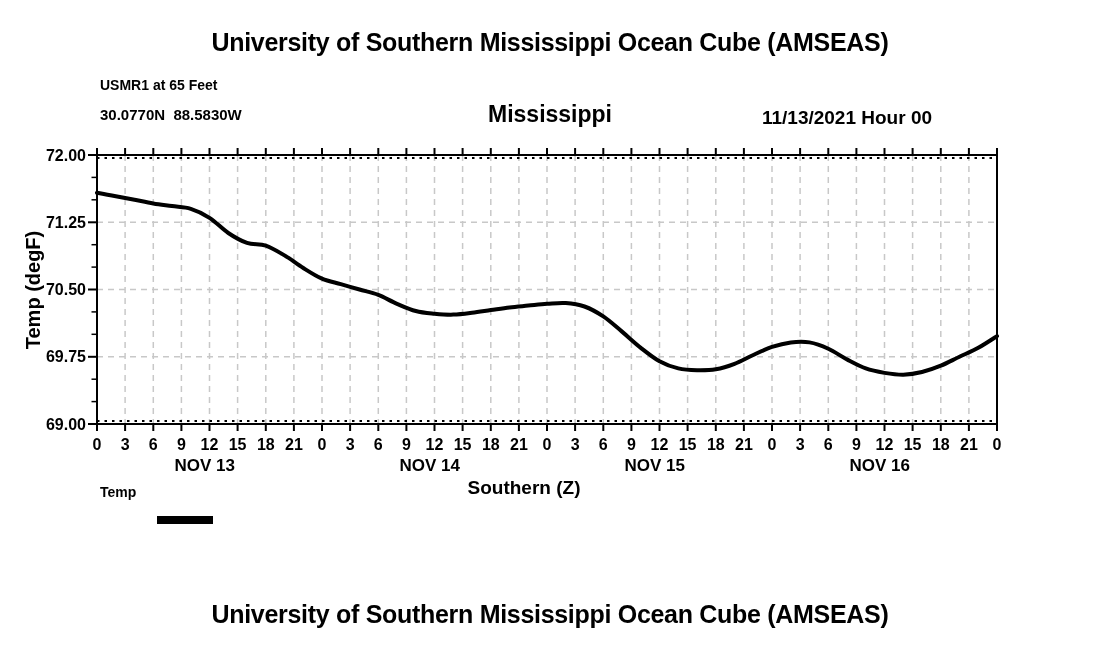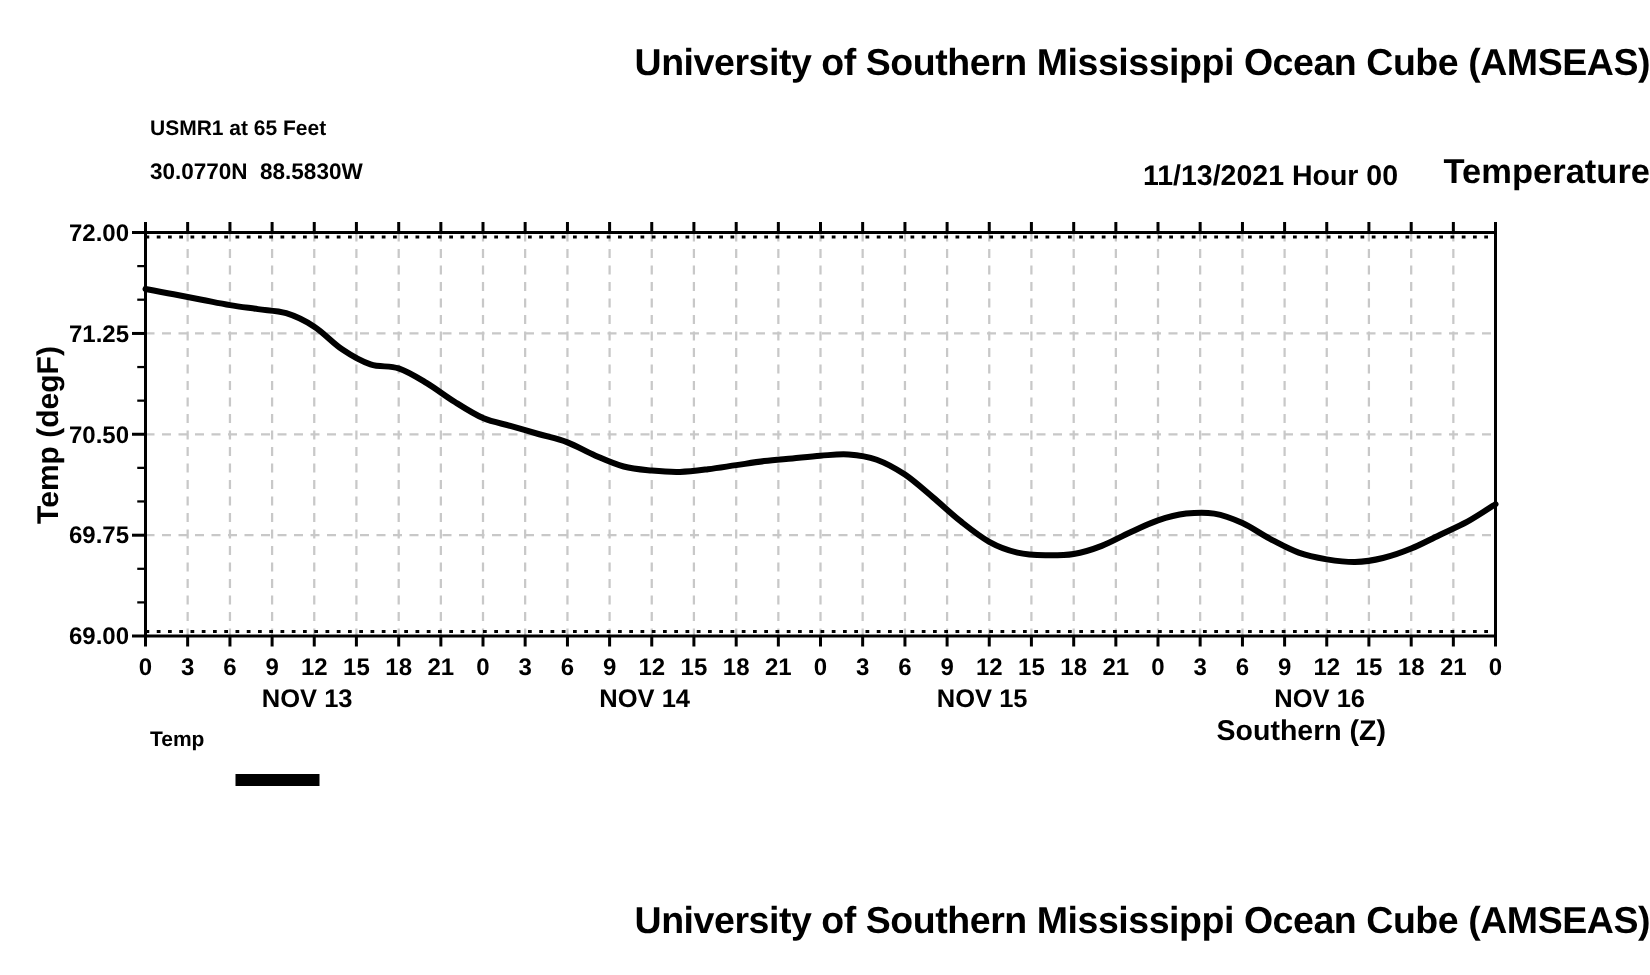--- a/index.html
+++ b/index.html
@@ -1,33 +1,33 @@
 <!DOCTYPE html>
 <html><head>
 <meta charset="utf-8">
 <style>
   *{margin:0;padding:0;box-sizing:border-box}
   html,body{width:1100px;height:650px;background:#ffffff;color:#000;
     font-family:"Liberation Sans",sans-serif;position:relative;overflow:hidden}
   .abs{position:absolute}
   .b{font-weight:bold}
-  .ctr{text-align:right}
+  .ctr{text-align:center}
   .pre{white-space:pre}
   svg text{font-family:"Liberation Sans",sans-serif}
 </style>
 </head>
 <body>
 
 <div class="abs b ctr" style="top:28px;left:0;width:1100px;font-size:25px;letter-spacing:-0.3px">University of Southern Mississippi Ocean Cube (AMSEAS)</div>
 
 <div class="abs b" style="top:77px;left:100px;font-size:14px">USMR1 at 65 Feet</div>
 
 <div class="abs b pre" style="top:106px;left:100px;font-size:15px">30.0770N  88.5830W</div>
 
-<div class="abs b ctr" style="top:101px;left:0;width:1100px;font-size:23px">Temperature</div>
+<div class="abs b ctr" style="top:101px;left:0;width:1100px;font-size:23px">Mississippi</div>
 
 <div class="abs b" style="top:107px;left:697px;width:300px;text-align:center;font-size:19px">11/13/2021 Hour 00</div>
 
 <div class="abs b" style="left:33px;top:290px;transform:translate(-50%,-50%) rotate(-90deg);font-size:20px;white-space:nowrap">Temp (degF)</div>
 
 <svg id="plot" class="abs" style="left:0;top:0" width="1100" height="650">
     <line x1="125.1" y1="155" x2="125.1" y2="424" stroke="#c8c8c8" stroke-width="1.5" stroke-dasharray="6 5"></line>
     <line x1="153.3" y1="155" x2="153.3" y2="424" stroke="#c8c8c8" stroke-width="1.5" stroke-dasharray="6 5"></line>
     <line x1="181.4" y1="155" x2="181.4" y2="424" stroke="#c8c8c8" stroke-width="1.5" stroke-dasharray="6 5"></line>
     <line x1="209.5" y1="155" x2="209.5" y2="424" stroke="#c8c8c8" stroke-width="1.5" stroke-dasharray="6 5"></line>

